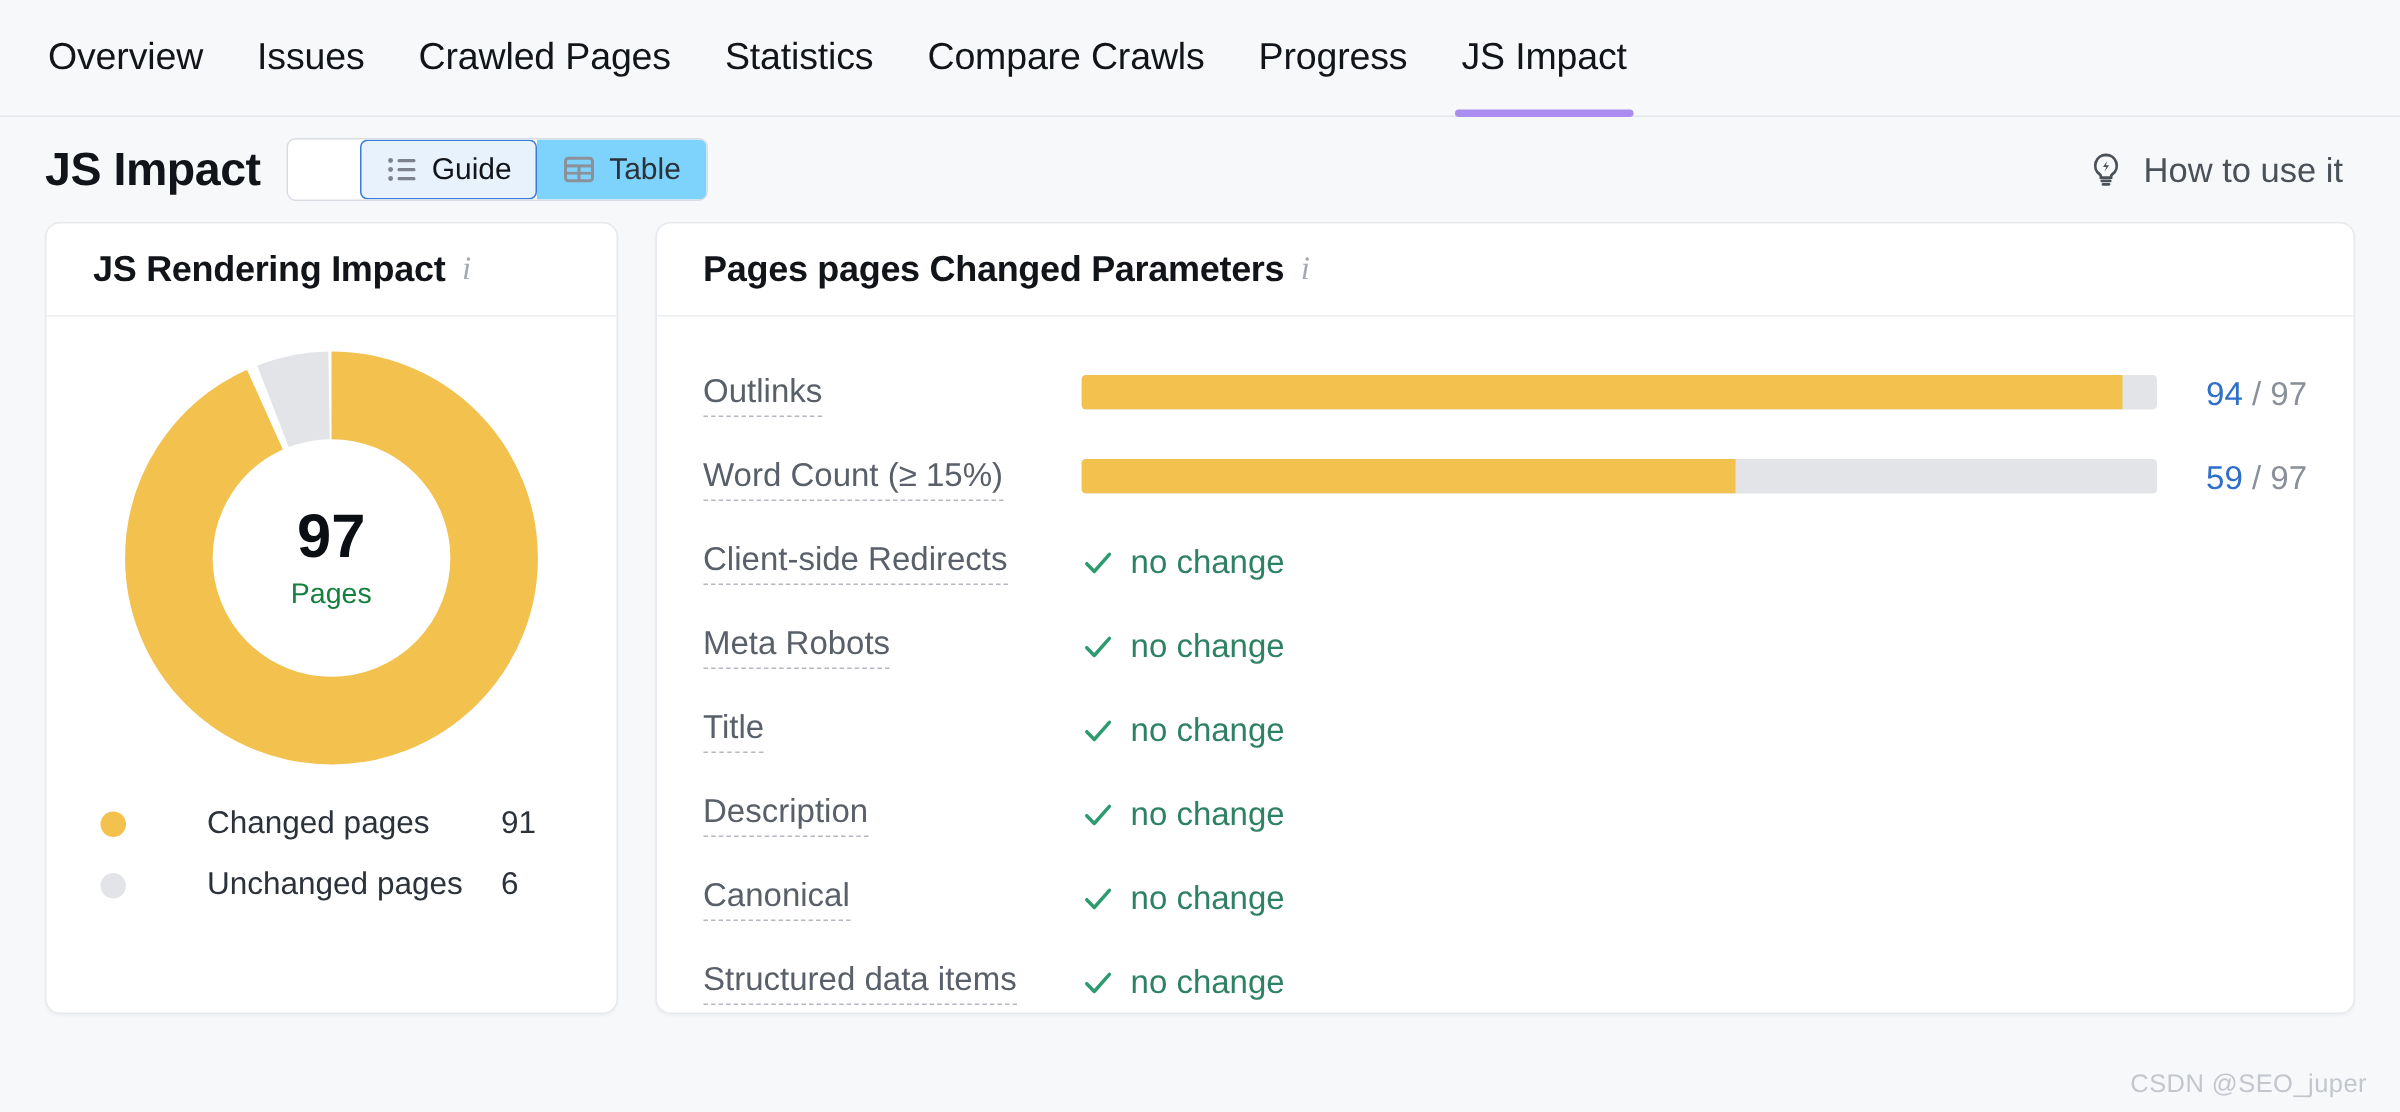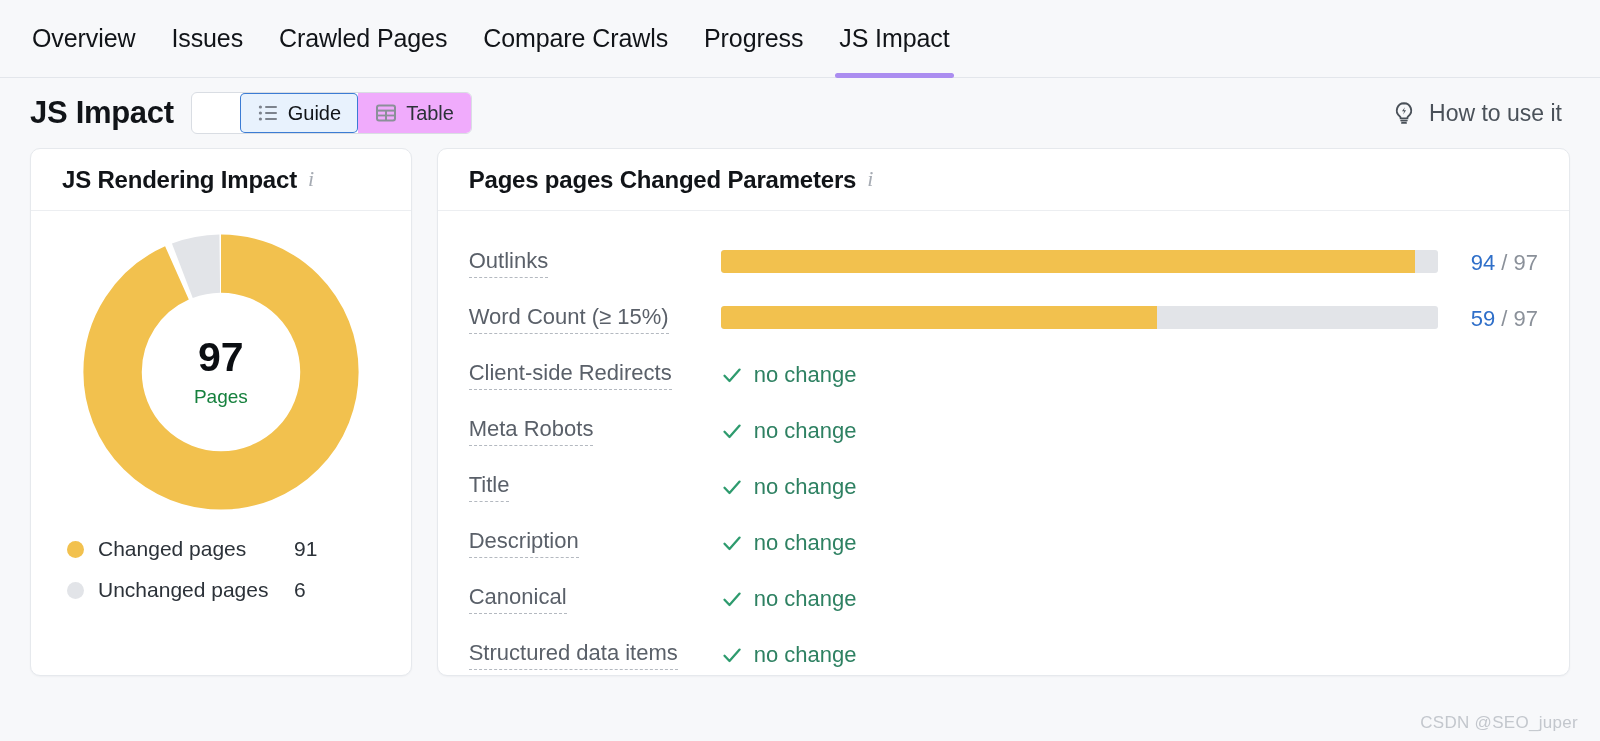--- a/index.html
+++ b/index.html
@@ -66,21 +66,21 @@
     background: #fff;
     border: 1px solid #d9dde3;
     height: 42px;
     padding-left: 48px;
   }
   .seg-btn {
     display: flex; align-items: center; gap: 9px;
     padding: 0 17px;
     font-size: 20px;
     color: #2c3239;
-    background: #f0abfc;
+    background: #7dd3fc;
     cursor: pointer;
     border: none;
     font-family: inherit;
     height: 100%;
   }
   .seg-btn.active {
     background: #e8f2fd;
     color: #111418;
     box-shadow: inset 0 0 0 1px #3b7cd4;
     border-radius: 5px;
@@ -155,21 +155,21 @@
   .legend { width: 100%; padding: 26px 0 0 36px; }
   .legend-row {
     display: flex; align-items: center;
     font-size: 21px; color: #2c3239;
     margin-bottom: 17px;
   }
   .legend-dot {
     width: 17px; height: 17px; border-radius: 50%;
     margin-right: 14px; flex: 0 0 auto;
   }
-  .legend-name { width: 196px; }
+  .legend-name { width: 196px; margin-left: 40px; }
   .legend-val { color: #2c3239; }
 
   
   .rows { padding: 24px 0 0 0; flex: 1 1 auto; }
   .row {
     display: flex;
     align-items: center;
     height: 56px;
     padding: 0 31px 0 31px;
   }
@@ -220,20 +220,21 @@
   }
 </style>
 </head>
 <body>
 
 <div class="tabbar">
   <div class="tabbar-inner" id="tabbar-inner">
       <div class="tab"><span>Overview</span><span class="tab-underline"></span></div>
       <div class="tab"><span>Issues</span><span class="tab-underline"></span></div>
       <div class="tab"><span>Crawled Pages</span><span class="tab-underline"></span></div>
+      <div class="tab"><span>Statistics</span><span class="tab-underline"></span></div>
       <div class="tab"><span>Compare Crawls</span><span class="tab-underline"></span></div>
       <div class="tab"><span>Progress</span><span class="tab-underline"></span></div>
       <div class="tab active"><span>JS Impact</span><span class="tab-underline"></span></div>
     </div>
 </div>
 
 <div class="pagehead">
   <div class="page-title">JS Impact</div>
 
   <div class="segmented">

